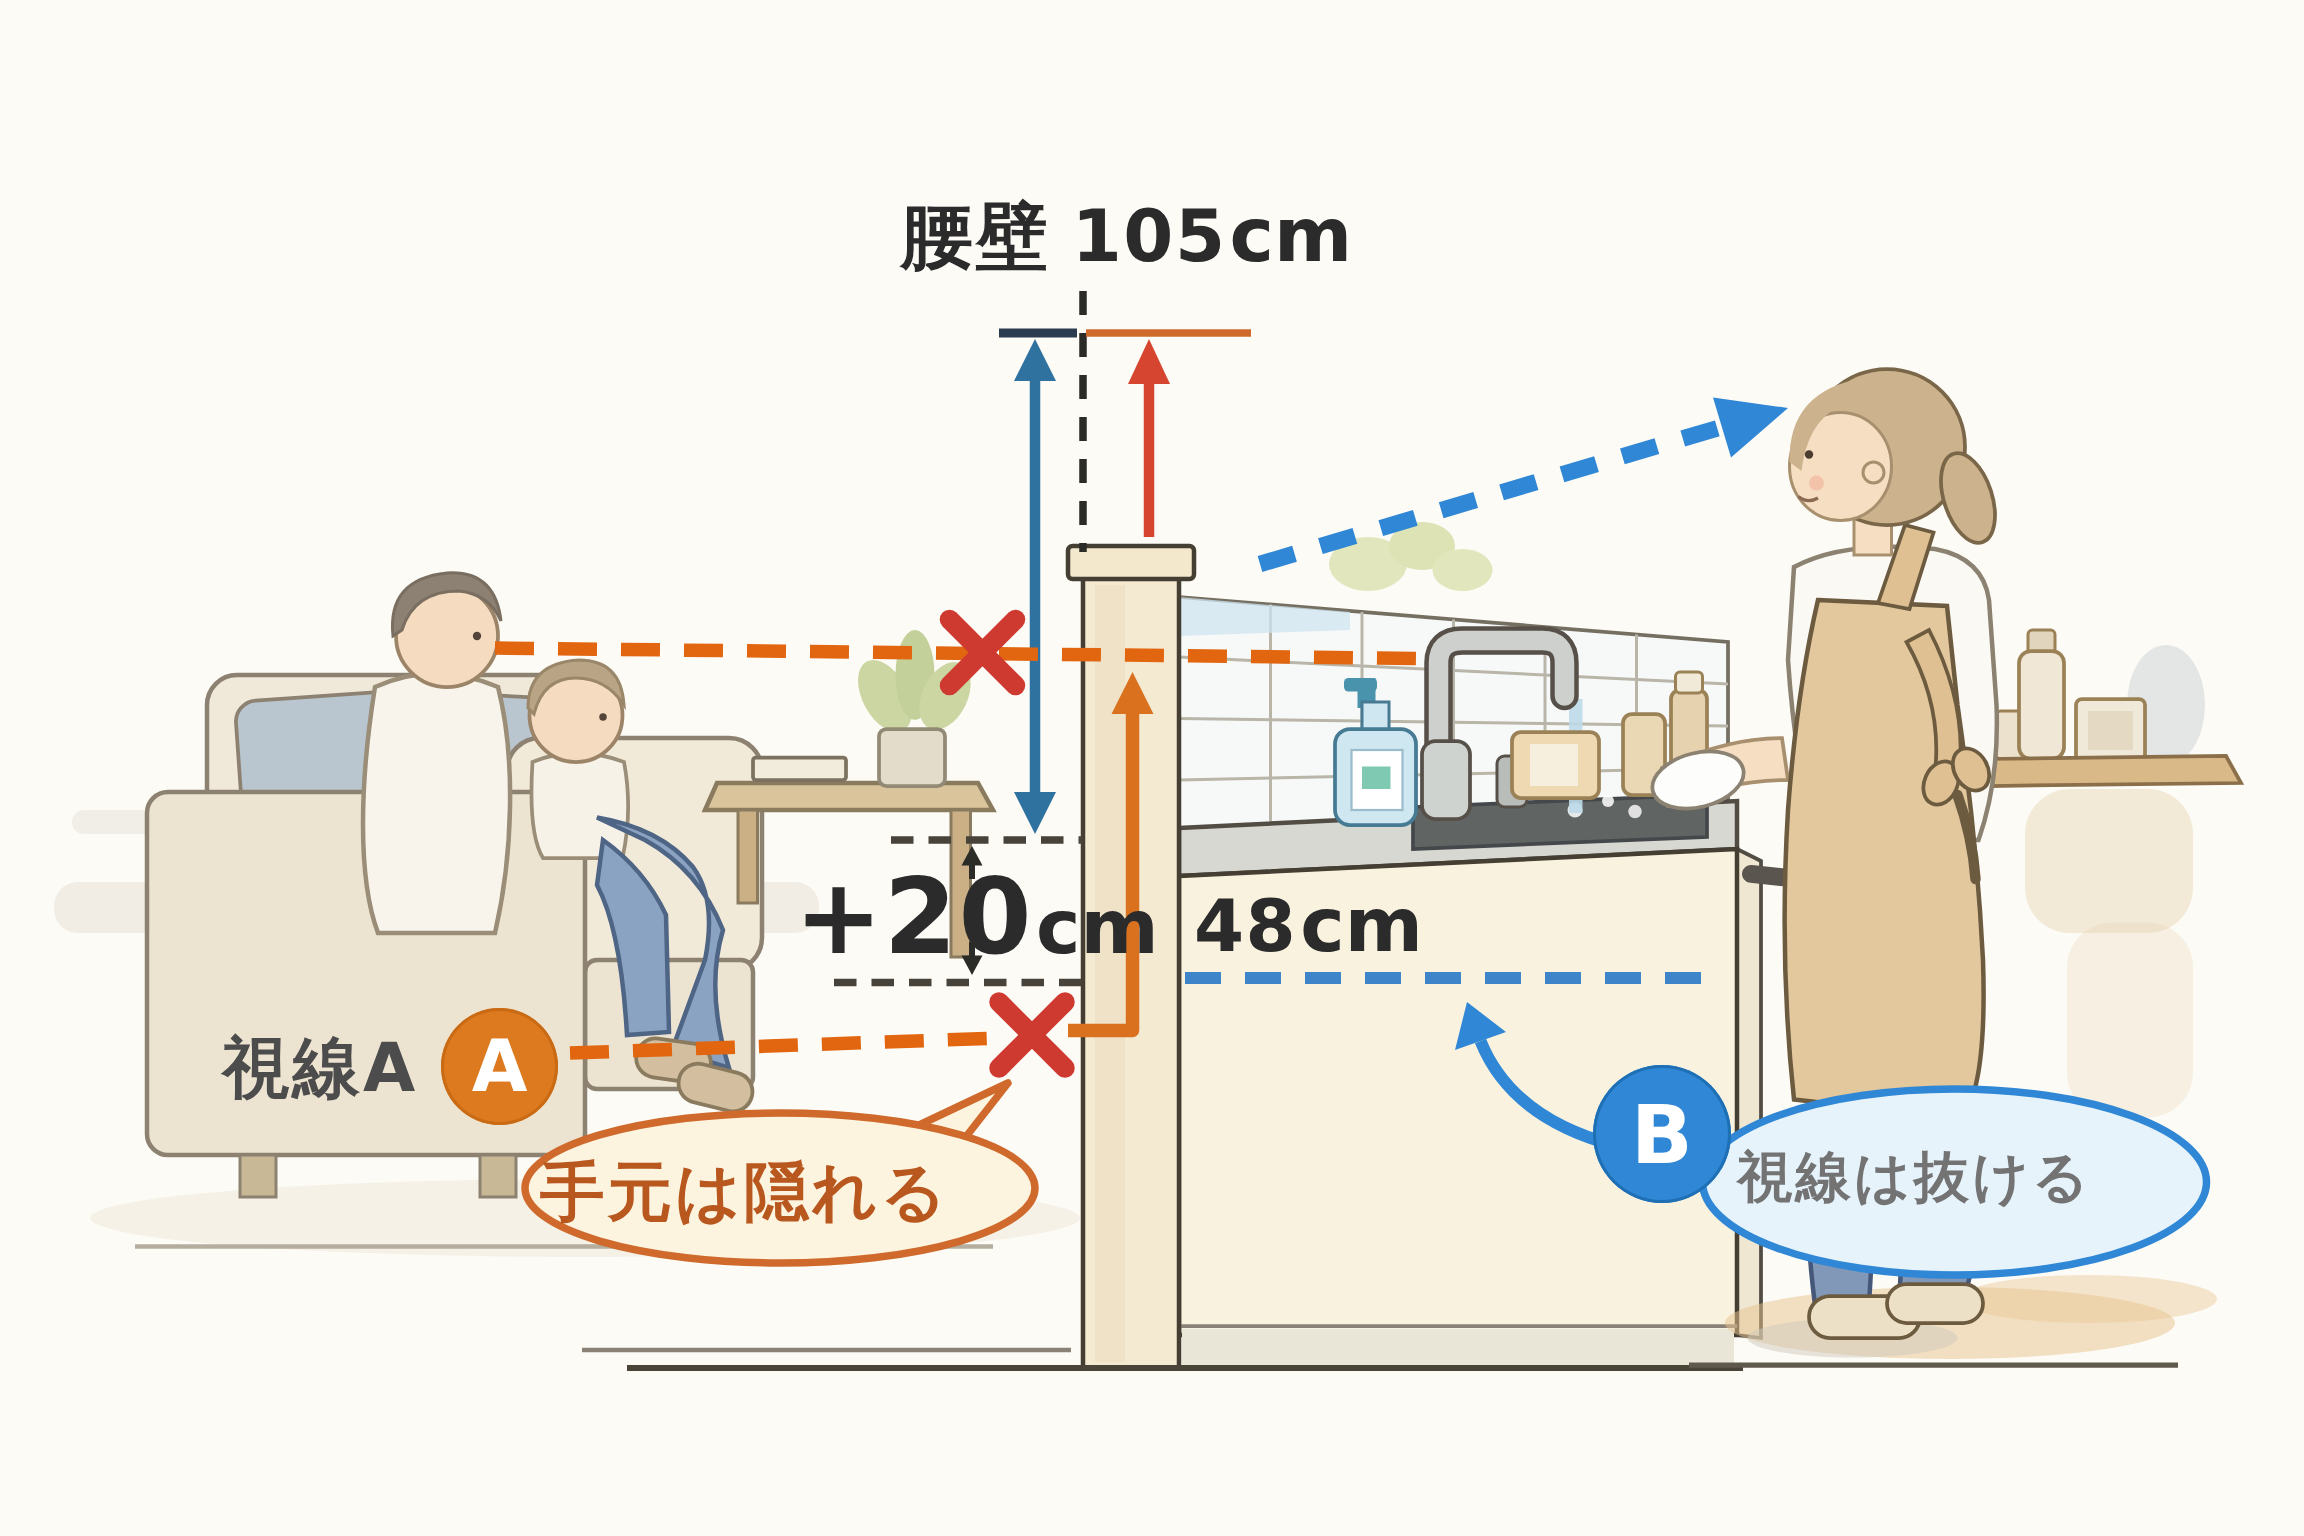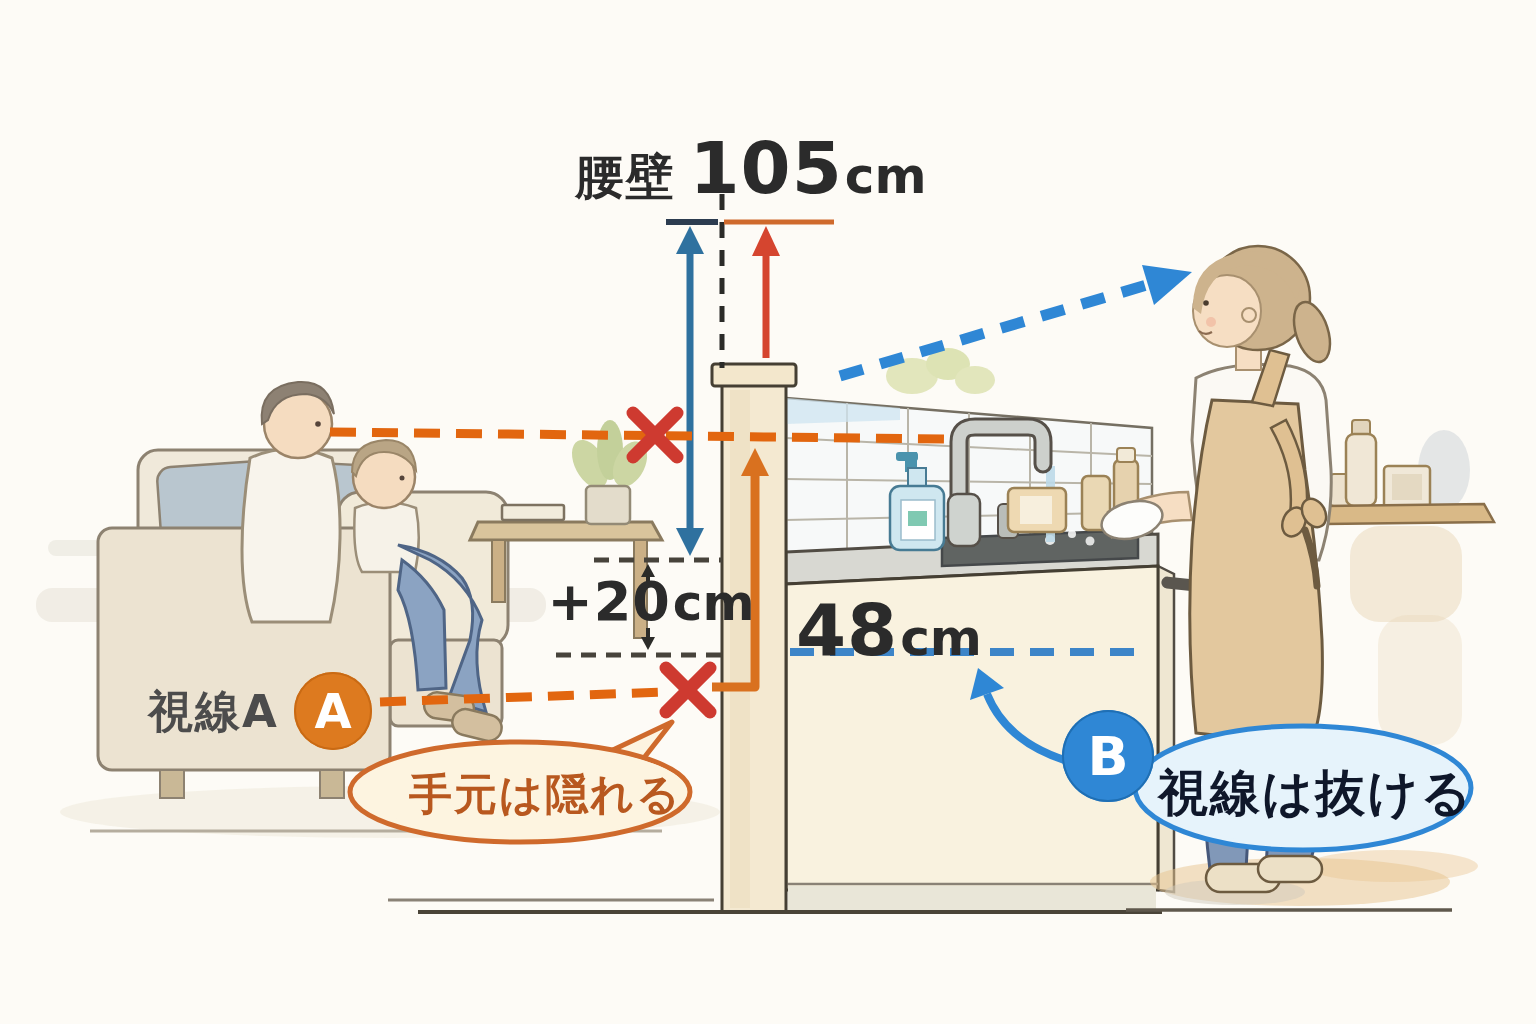--- a/index.html
+++ b/index.html
@@ -5,33 +5,33 @@
   html,body{margin:0;padding:0;background:#ffffff;}
   .canvas{
     position:relative;width:1536px;height:1024px;overflow:hidden;
     background:#fdfbf6;
     font-family:"DejaVu Sans","Liberation Sans",sans-serif;
   }
   .scene{position:absolute;left:0;top:0;width:1536px;height:1024px;}
   .txt{position:absolute;z-index:6;white-space:nowrap;}
   .row{display:flex;align-items:baseline;justify-content:center;}
   .t-label{font-size:48px;font-weight:700;color:#2b2b2b;letter-spacing:2px;}
-  .t-num{font-size:72px;font-weight:700;color:#2b2b2b;letter-spacing:1px;}
+  .t-num{font-size:48px;font-weight:700;color:#2b2b2b;letter-spacing:1px;}
   .t-unit{font-size:50px;font-weight:700;color:#2b2b2b;margin-left:2px;}
   .title-wrap{left:586px;top:126px;width:330px;}
   .gap-wrap{left:566px;top:570px;width:170px;}
-  .gap-wrap .t-num{font-size:54px;}
+  .gap-wrap .t-num{font-size:70px;}
   .worktop-wrap{left:796px;top:588px;width:350px;justify-content:flex-start;}
   .worktop-wrap .t-label{font-size:41px;margin-right:10px;}
   .sighta-label{left:148px;top:682px;font-size:45px;font-weight:700;color:#4c4c4c;letter-spacing:2px;}
   .badge{position:absolute;z-index:7;border-radius:50%;display:flex;align-items:center;justify-content:center;color:#ffffff;font-weight:700;}
   .badge-a{left:294px;top:672px;width:78px;height:78px;background:#dd7a1f;font-size:48px;box-shadow:0 0 0 2px #c96a14 inset;}
   .badge-b{left:1062px;top:710px;width:92px;height:92px;background:#2f87d5;font-size:54px;box-shadow:0 0 0 2px #1f6fb4 inset;}
-  .bubble-a-text{left:360px;top:766px;width:322px;text-align:right;font-size:43px;font-weight:700;color:#b8581f;letter-spacing:2px;}
-  .bubble-b-text{left:1158px;top:760px;width:292px;text-align:center;font-size:50px;font-weight:700;color:#0f172a;letter-spacing:2px;}
+  .bubble-a-text{left:360px;top:766px;width:322px;text-align:left;font-size:43px;font-weight:700;color:#b8581f;letter-spacing:2px;}
+  .bubble-b-text{left:1158px;top:760px;width:292px;font-size:37px;font-weight:700;color:#737373;letter-spacing:2px;}
 </style>
 </head>
 <body>
 
 <div class="canvas">
 
   <svg class="scene" viewBox="0 0 1536 1024">
 
     <g>
       <ellipse cx="390" cy="812" rx="330" ry="26" fill="#efe9db" opacity="0.55"></ellipse>

